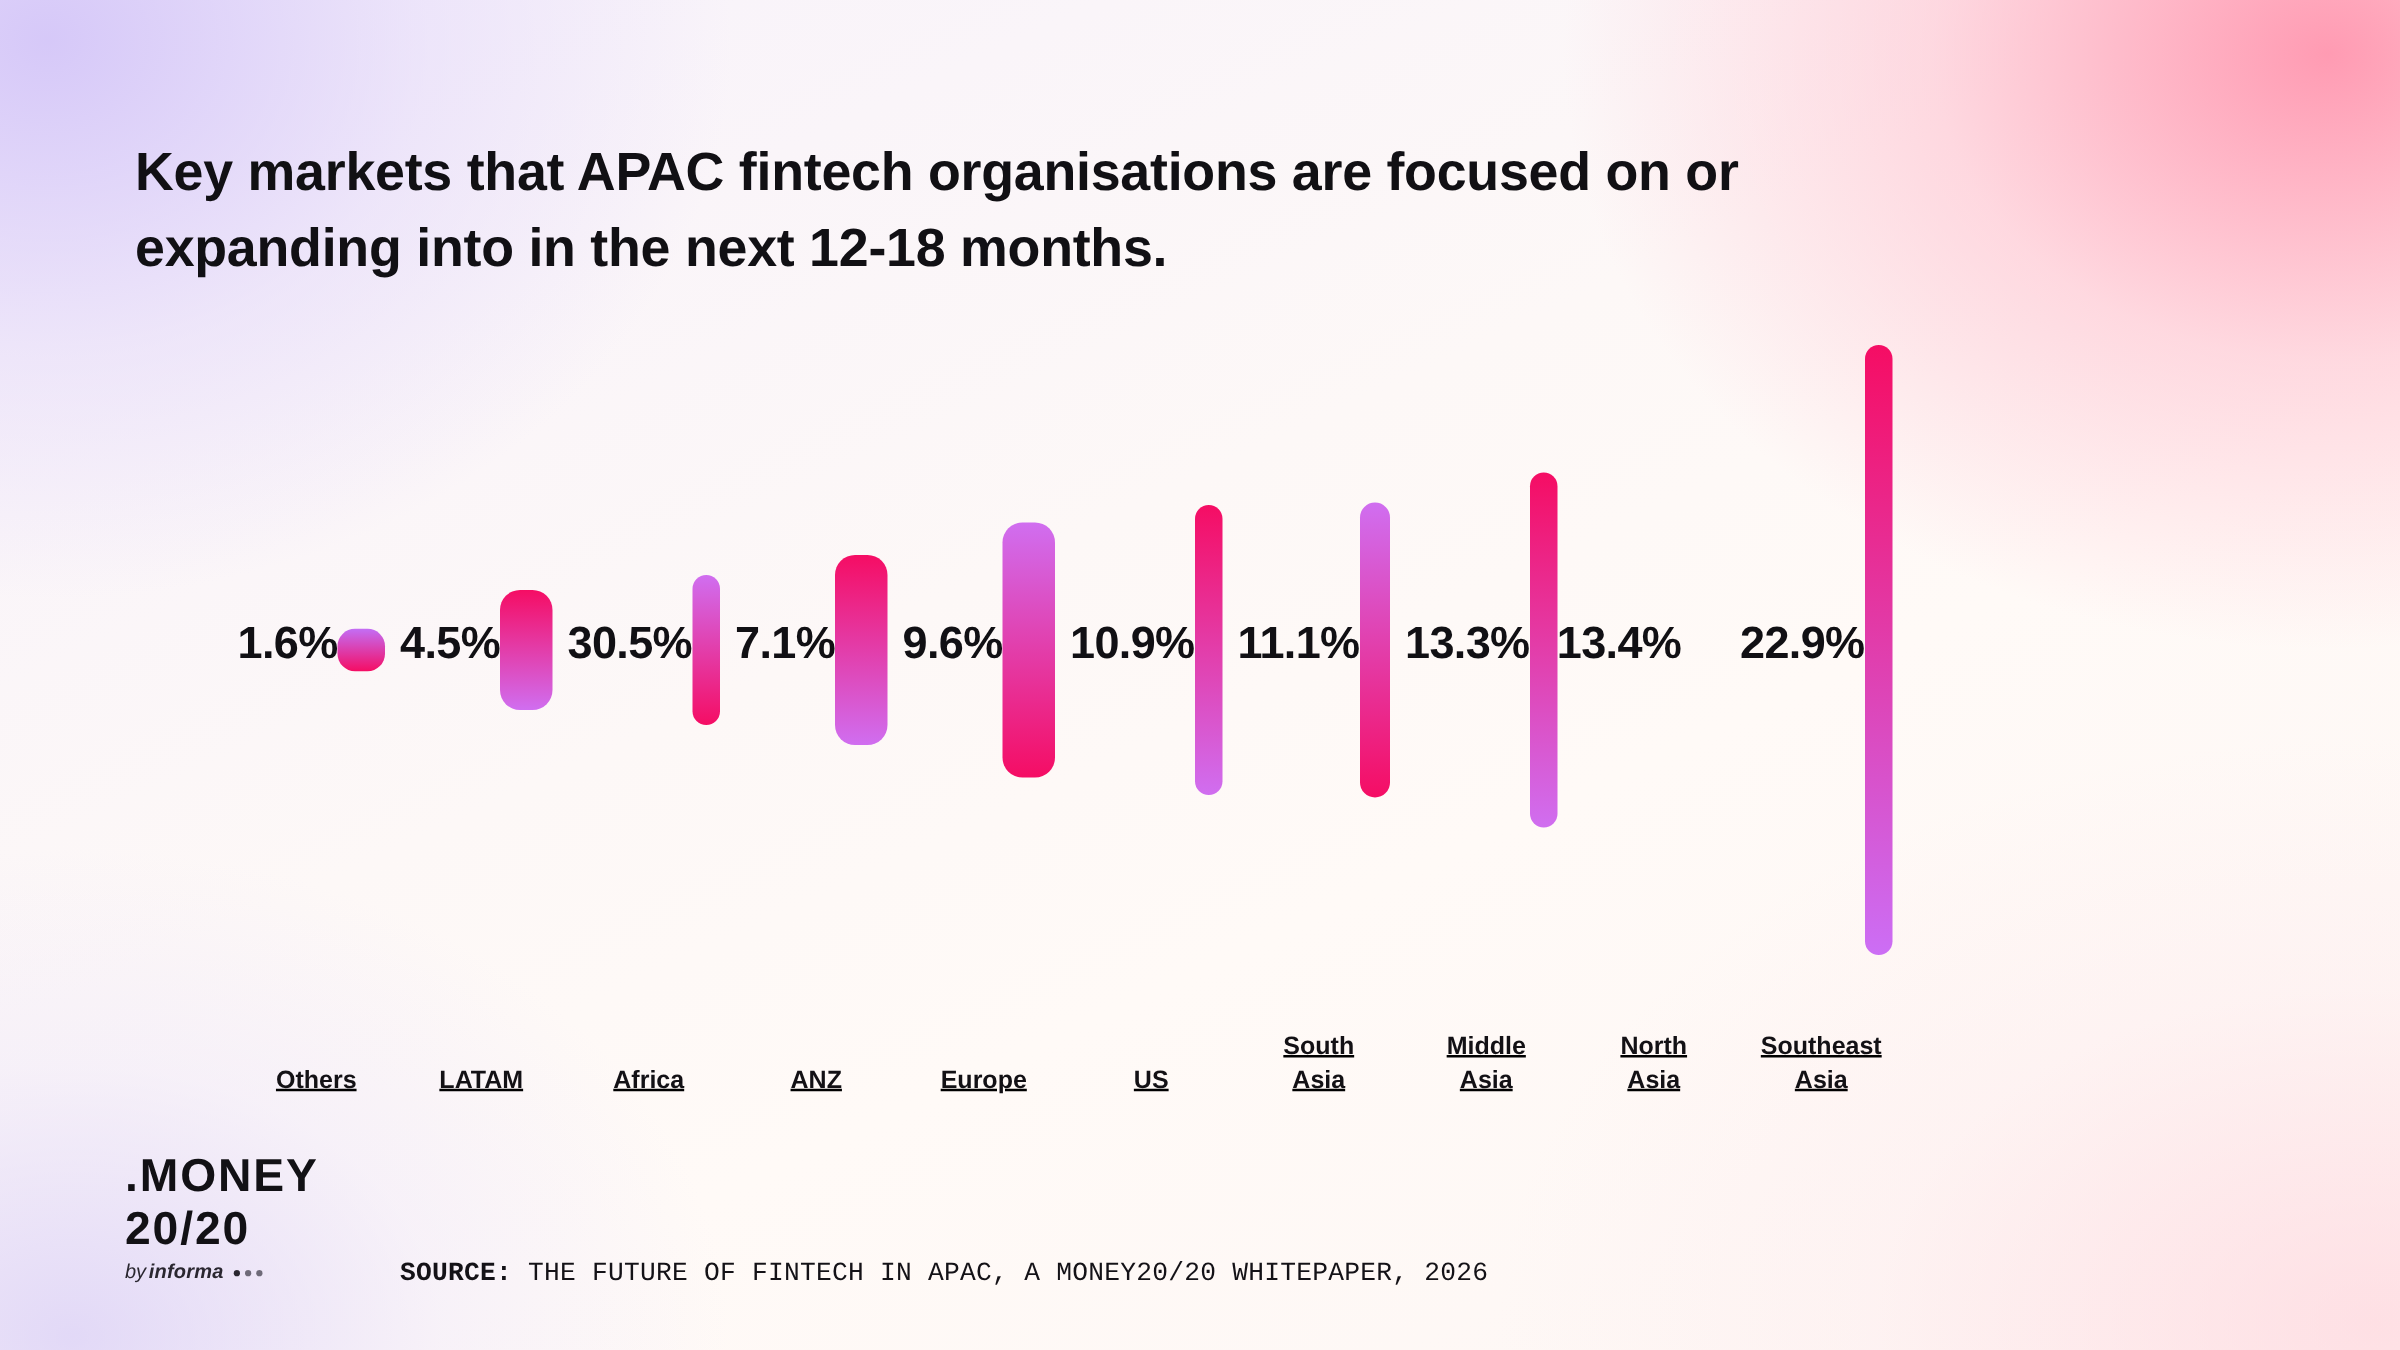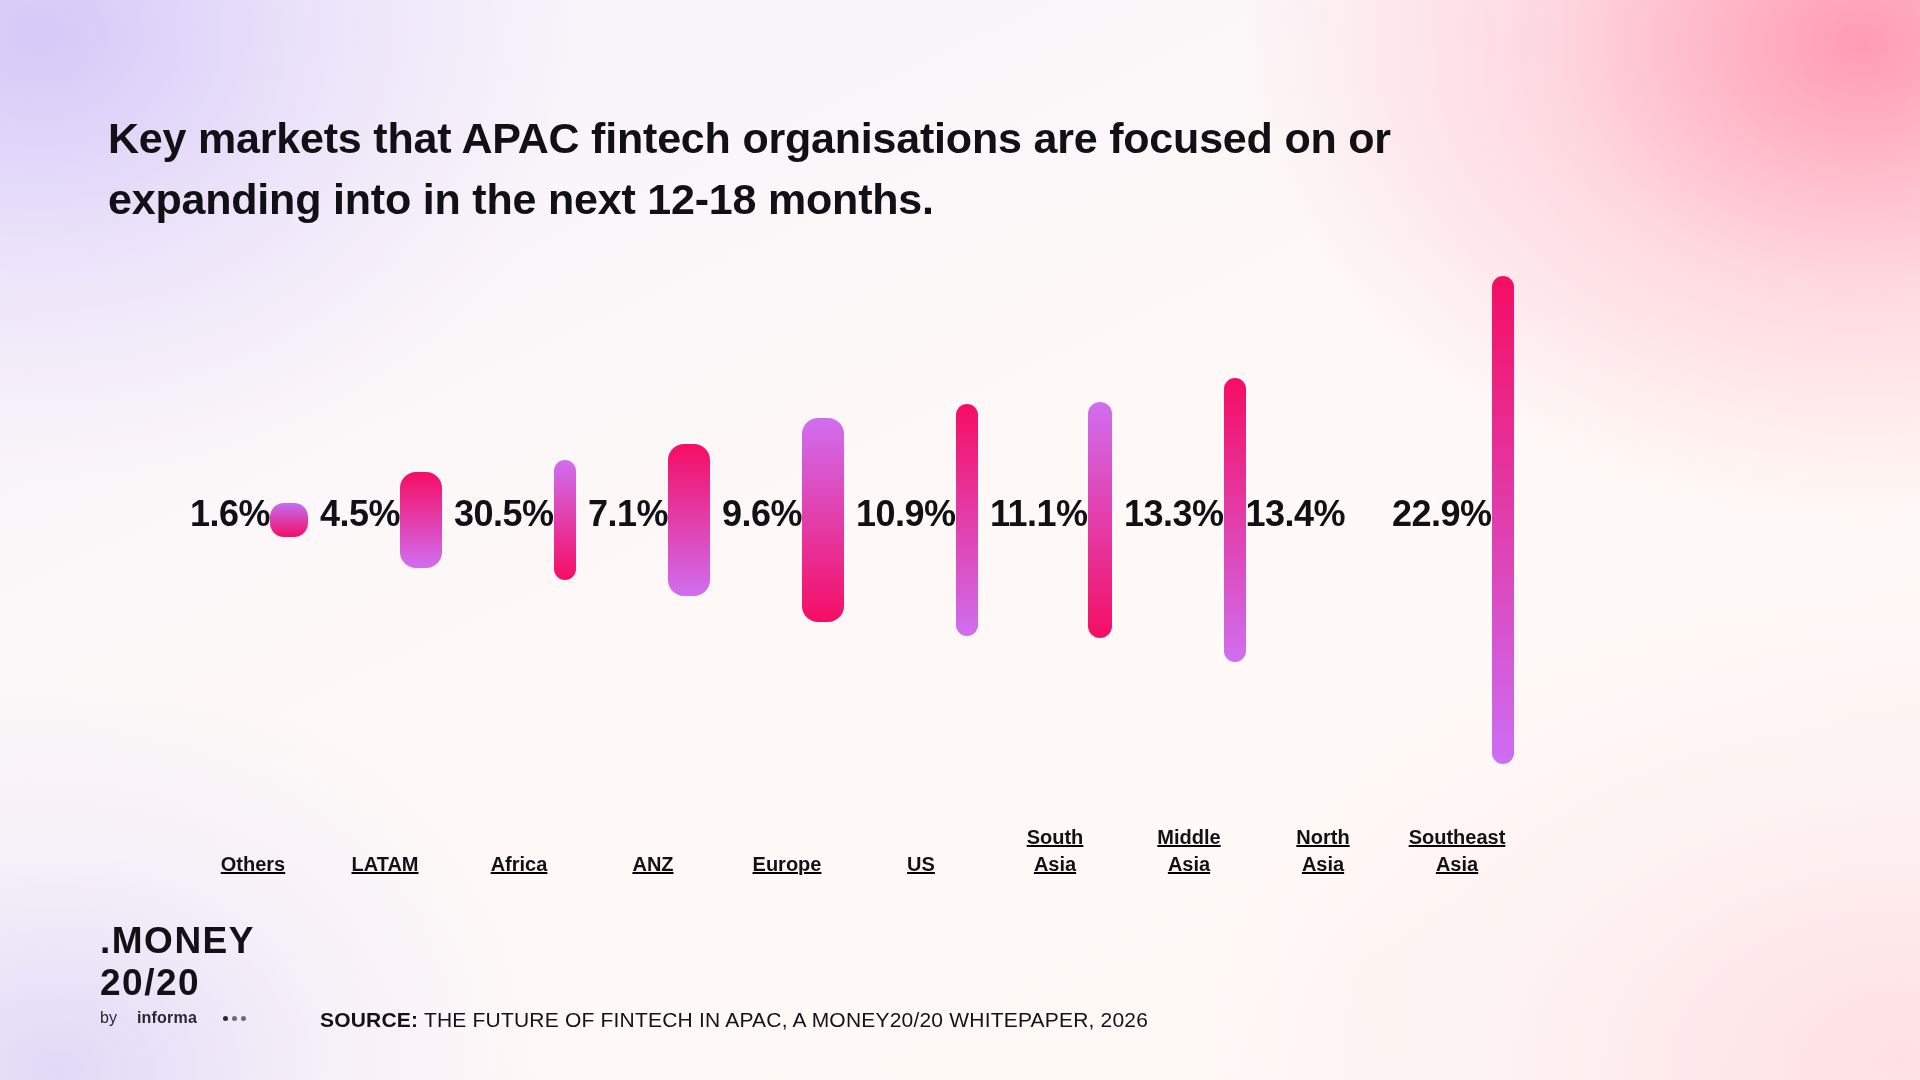--- a/index.html
+++ b/index.html
@@ -125,36 +125,37 @@
   }
   .logo-l1 { font-size: 37px; }
   .logo-l2 { font-size: 37px; }
   .logo-l3 {
     font-family: "Liberation Sans", sans-serif;
     font-size: 16px;
     color: #2a2730;
     margin-top: 5px;
     display: flex;
     align-items: center;
-    gap: 20px;
+    gap: 2px;
+    font-style: italic;
   }
   .logo-l3 .by { font-weight: normal; }
   .logo-l3 .informa { font-weight: bold; letter-spacing: 0.2px; }
   .dots { display: inline-flex; align-items: center; gap: 4px; margin-left: 6px; }
   .dots i {
     width: 5px; height: 5px; border-radius: 50%;
     background: #2a2730; display: inline-block;
   }
   .dots i.faded { background: #6e6a78; }
 
   #source {
     position: absolute;
     left: 320px;
     top: 1008px;
-    font-family: Liberation Sans, sans-serif;
+    font-family: Liberation Mono, monospace;
     font-size: 21px;
     letter-spacing: 0.2px;
     color: #141217;
     white-space: nowrap;
   }
   #source .src-label { font-weight: bold; }
   #source .src-text { font-weight: normal; }
 </style>
 </head>
 <body>

